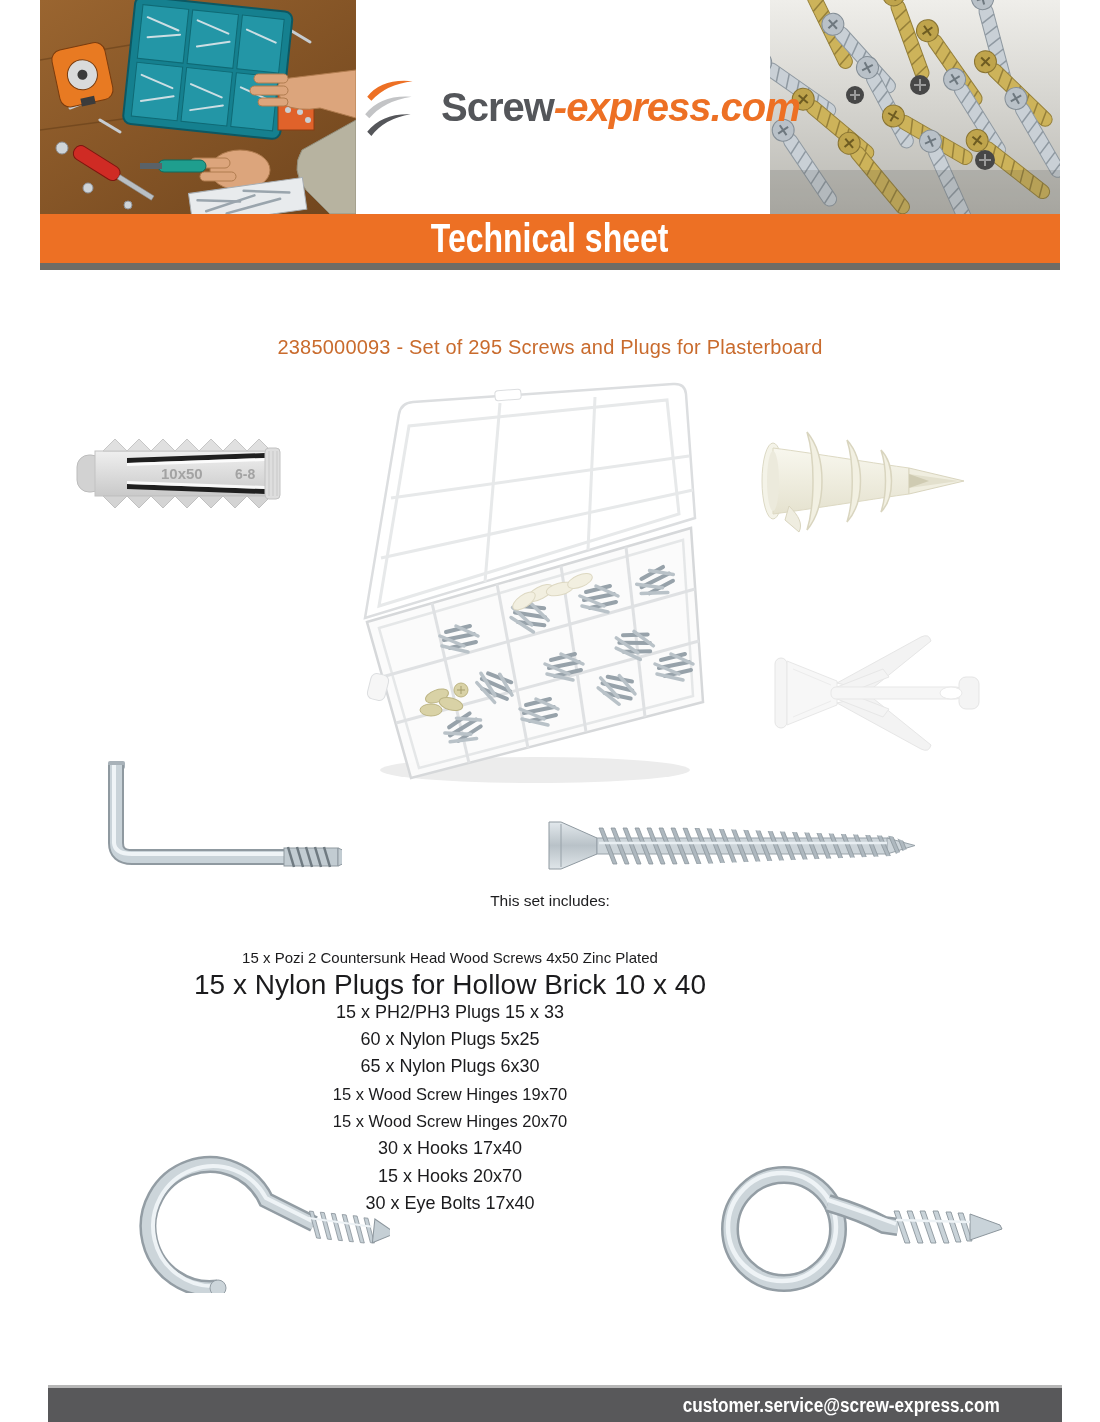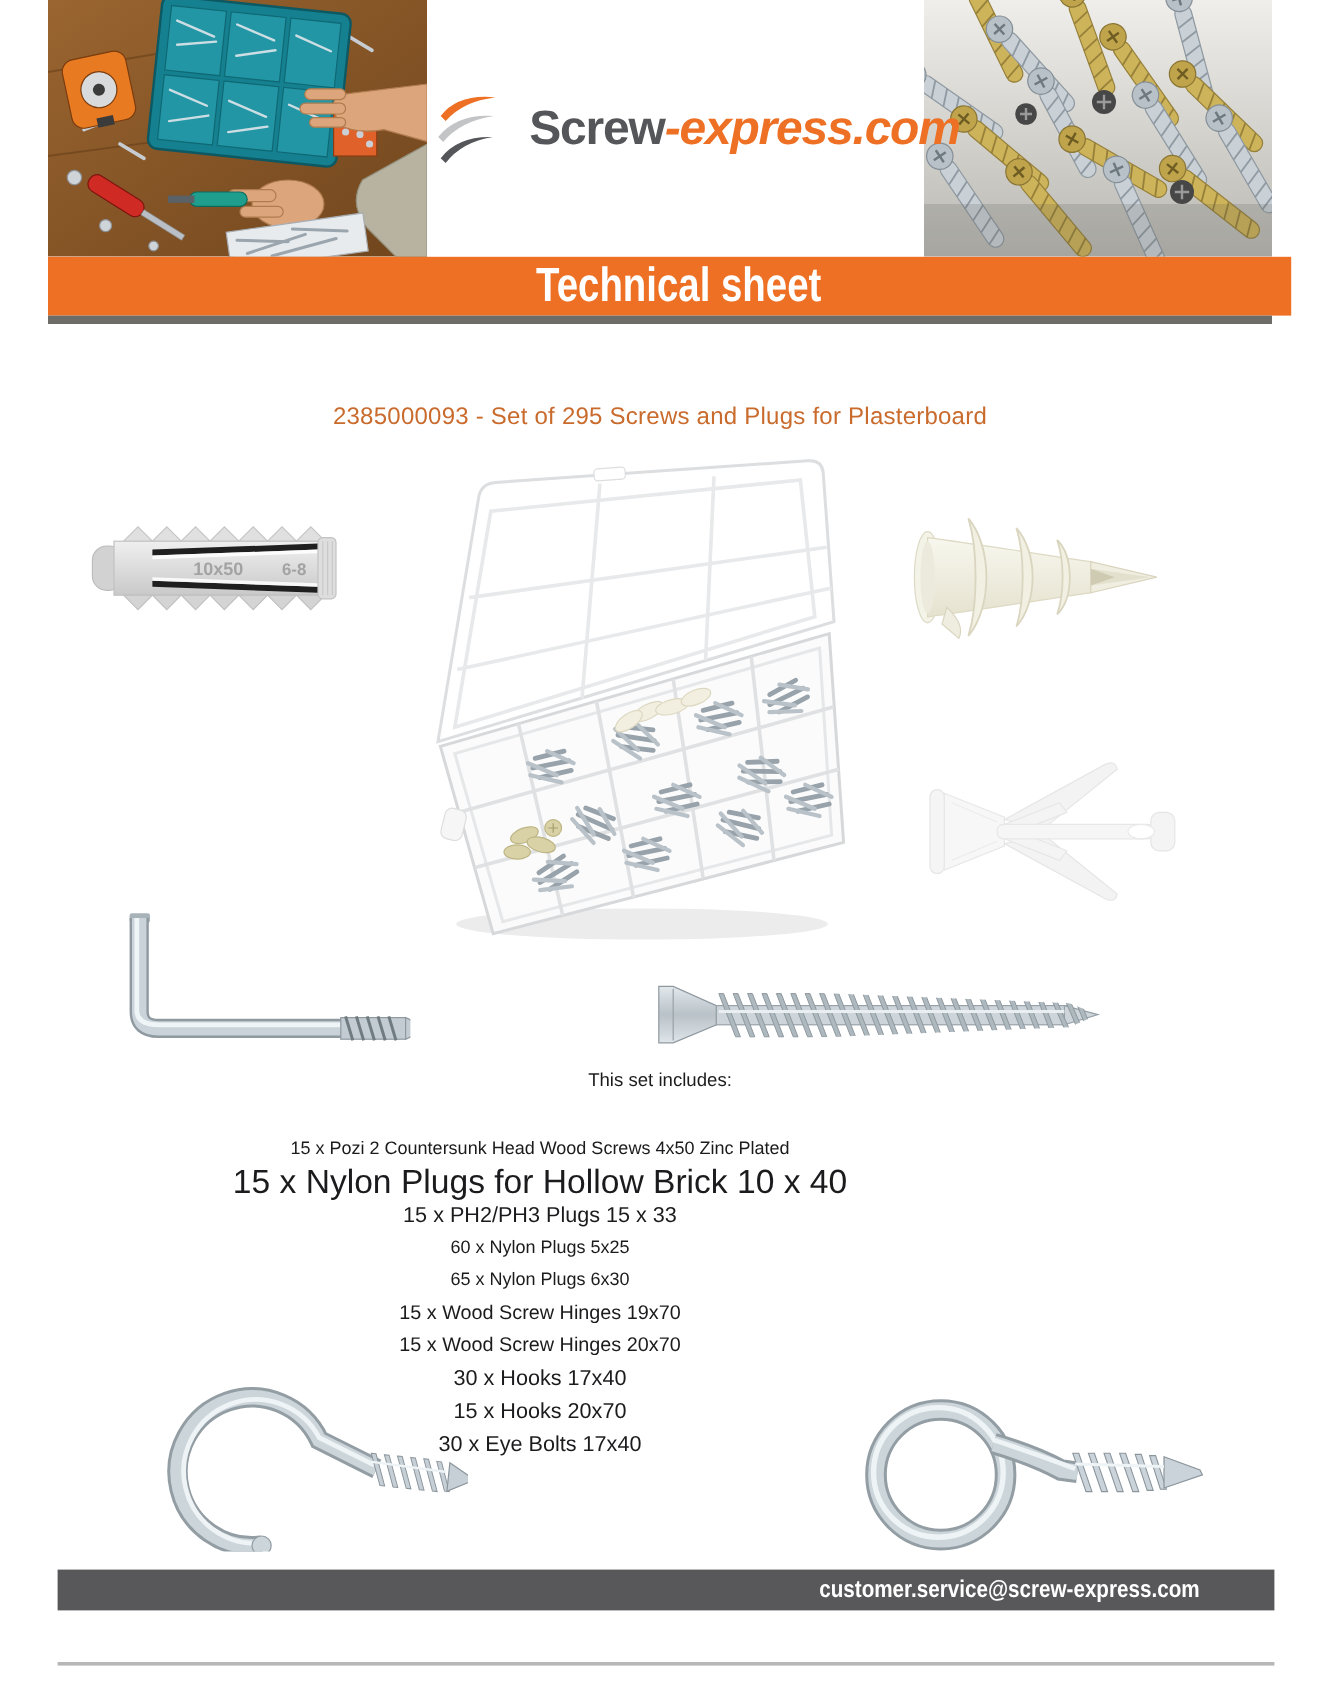--- a/index.html
+++ b/index.html
@@ -9,50 +9,50 @@
   .photo{position:absolute;top:0;height:214px;overflow:hidden;}
   #photoL{left:40px;width:316px;}
   #photoR{left:770px;width:290px;}
   .photo svg{display:block;width:100%;height:100%;}
   .logo{position:absolute;left:365px;top:76px;height:62px;display:flex;align-items:center;gap:24px;}
   .logo svg{width:52px;height:62px;}
   .logo .wordmark{font-size:40px;font-weight:bold;letter-spacing:-1px;white-space:nowrap;}
   .logo .t1{color:#54565a;}
   .logo .t2{color:#ED7024;font-style:italic;}
   .banner{position:absolute;left:40px;top:214px;width:1020px;height:49px;background:#ED7024;
-          display:flex;align-items:center;justify-content:center;padding-left:16px;}
+          display:flex;align-items:center;justify-content:center;}
   .banner span{display:inline-block;color:#fff;font-weight:bold;font-size:40px;
                transform:scaleX(.8);letter-spacing:0;}
   .strip{position:absolute;left:40px;top:263px;width:1020px;height:7px;background:#6d6c66;}
   
   .ptitle{position:absolute;left:0;top:336px;width:1100px;text-align:center;
           color:#C96B2D;font-size:20px;font-weight:normal;letter-spacing:.2px;}
   .includes{position:absolute;left:0;top:892px;width:1100px;text-align:center;
             color:#1c1c1e;font-size:15.5px;}
   .items{position:absolute;left:0;top:944px;width:900px;text-align:center;color:#1b1b1d;}
   .items div{height:27.3px;display:flex;align-items:center;justify-content:center;}
   .sz15{font-size:15px;}
   .sz155{font-size:18px;}
   .sz165{font-size:16.5px;}
-  .sz19{font-size:15px;}
+  .sz19{font-size:18px;}
   .sz21{font-size:28px;}
   
   .pimg{position:absolute;}
   .pimg svg{display:block;width:100%;height:100%;}
   #imgPlug{left:75px;top:427px;width:220px;height:93px;}
   #imgBox{left:345px;top:378px;width:360px;height:410px;}
   #imgAnchor{left:758px;top:428px;width:217px;height:107px;}
   #imgButterfly{left:773px;top:625px;width:227px;height:135px;}
   #imgLHook{left:88px;top:755px;width:254px;height:125px;}
   #imgScrew{left:543px;top:818px;width:377px;height:55px;}
   #imgCupHook{left:98px;top:1138px;width:292px;height:155px;}
   #imgEyeBolt{left:698px;top:1143px;width:319px;height:169px;}
   
   .footer-line{position:absolute;left:48px;top:1385px;width:1014px;height:3px;background:#b7b7b7;}
-  .footer{position:absolute;left:48px;top:1308px;width:1014px;height:34px;background:#58585A;
+  .footer{position:absolute;left:48px;top:1388px;width:1014px;height:34px;background:#58585A;
           color:#fff;text-align:right;line-height:34px;font-weight:bold;font-size:20px;}
   .footer span{display:inline-block;transform:scaleX(.86);transform-origin:right center;
                padding-right:72px;letter-spacing:0;}
 </style>
 </head>
 <body>
 
 <div class="page">
 
   <div class="photo" id="photoL">

